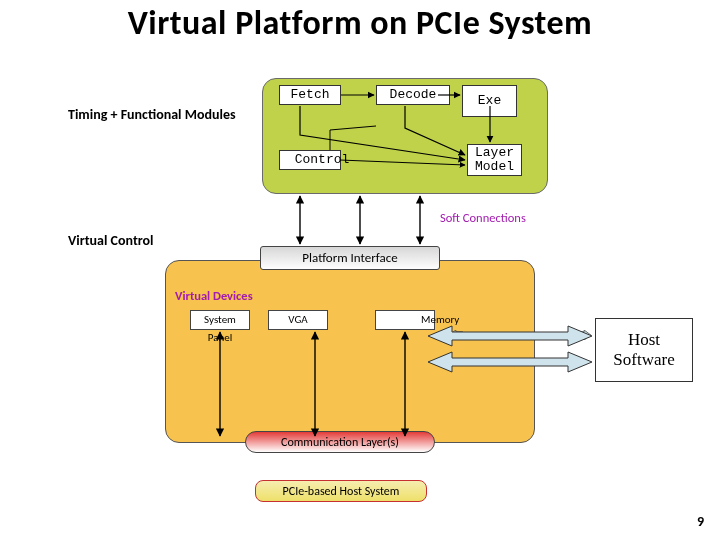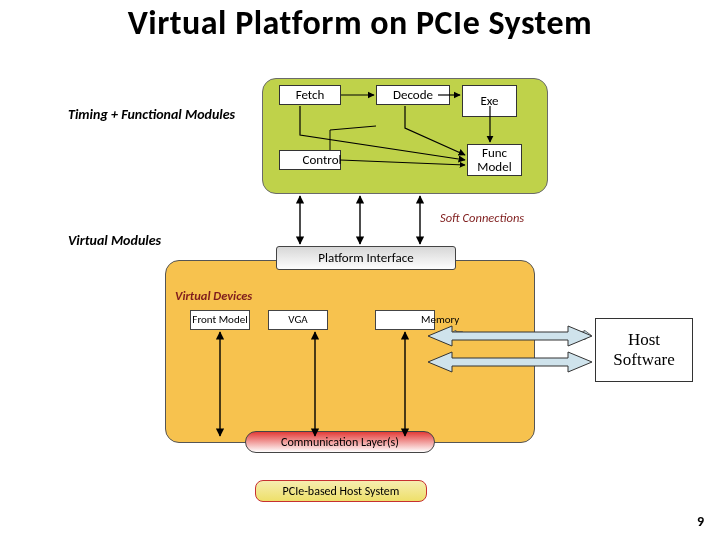--- a/index.html
+++ b/index.html
@@ -13,21 +13,20 @@
     overflow: hidden;
   }
   .title {
     font-size: 34px;
     font-weight: bold;
     text-align: center;
     padding-top: 2px;
     letter-spacing: 0.5px;
   }
   .label-italic {
-    font-style: italic;
     font-weight: bold;
     font-size: 14px;
     position: absolute;
   }
   .top-group {
     position: absolute;
     left: 262px;
     top: 78px;
     width: 286px;
     height: 116px;
@@ -38,40 +37,40 @@
   .wbox {
     position: absolute;
     background: #fff;
     border: 1px solid #333;
     font-size: 13px;
     text-align: center;
     display: flex;
     align-items: center;
     justify-content: center;
     line-height: 1.1;
+    font-family: Liberation Mono, monospace;
   }
   .sub {
     position: absolute;
-    font-style: italic;
     font-size: 12.5px;
-    color: #7f1d1d;
+    color: #a21caf;
   }
   .vp-group {
     position: absolute;
     left: 165px;
     top: 260px;
     width: 370px;
     height: 183px;
     background: #f7c24e;
     border: 1px solid #555;
     border-radius: 14px;
   }
   .pi-box {
     position: absolute;
-    left: 276px;
+    left: 260px;
     top: 246px;
     width: 180px;
     height: 24px;
     background: linear-gradient(#d7d7d7,#fefefe);
     border: 1px solid #444;
     border-radius: 3px;
     font-size: 13px;
     text-align: center;
     line-height: 22px;
   }
@@ -145,33 +144,33 @@
 
 <div class="title">Virtual Platform on PCIe System</div>
 
 <div class="top-group"></div>
 <div class="label-italic" style="left:68px; top:106px;">Timing + Functional Modules</div>
 
 <div class="wbox" style="left:279px; top:85px; width:62px; height:20px;">Fetch</div>
 <div class="wbox" style="left:376px; top:85px; width:74px; height:20px;text-align:center;">Decode</div>
 <div class="wbox" style="left:462px; top:85px; width:55px; height:32px;">Exe</div>
 <div class="wbox" style="left:279px; top:150px; width:62px; height:20px;padding-left:24px;">Control</div>
-<div class="wbox" style="left:467px; top:144px; width:55px; height:32px; white-space:pre-line;">Func
+<div class="wbox" style="left:467px; top:144px; width:55px; height:32px; white-space:pre-line;">Layer
 Model</div>
 
 <div class="sub" style="left:440px; top:210px;">Soft Connections</div>
 
-<div class="label-italic" style="left:68px; top:232px;">Virtual Modules</div>
+<div class="label-italic" style="left:68px; top:232px;">Virtual Control</div>
 
 <div class="vp-group"></div>
 <div class="pi-box">Platform Interface</div>
 
 <div class="sub" style="left:175px; top:288px; font-weight:bold;">Virtual Devices</div>
 
-<div class="dev" style="left:190px; top:310px;">Front Model</div>
+<div class="dev" style="left:190px; top:310px;">System Panel</div>
 <div class="dev" style="left:268px; top:310px;">VGA</div>
 <div class="dev" style="left:375px; top:310px;padding-left:45px;">Memory</div>
 
 <div class="comm">Communication Layer(s)</div>
 <div class="pcie">PCIe-based Host System</div>
 
 <div class="host-box">
     <span style="white-space:pre-line;">Host
 Software</span>
   </div>

